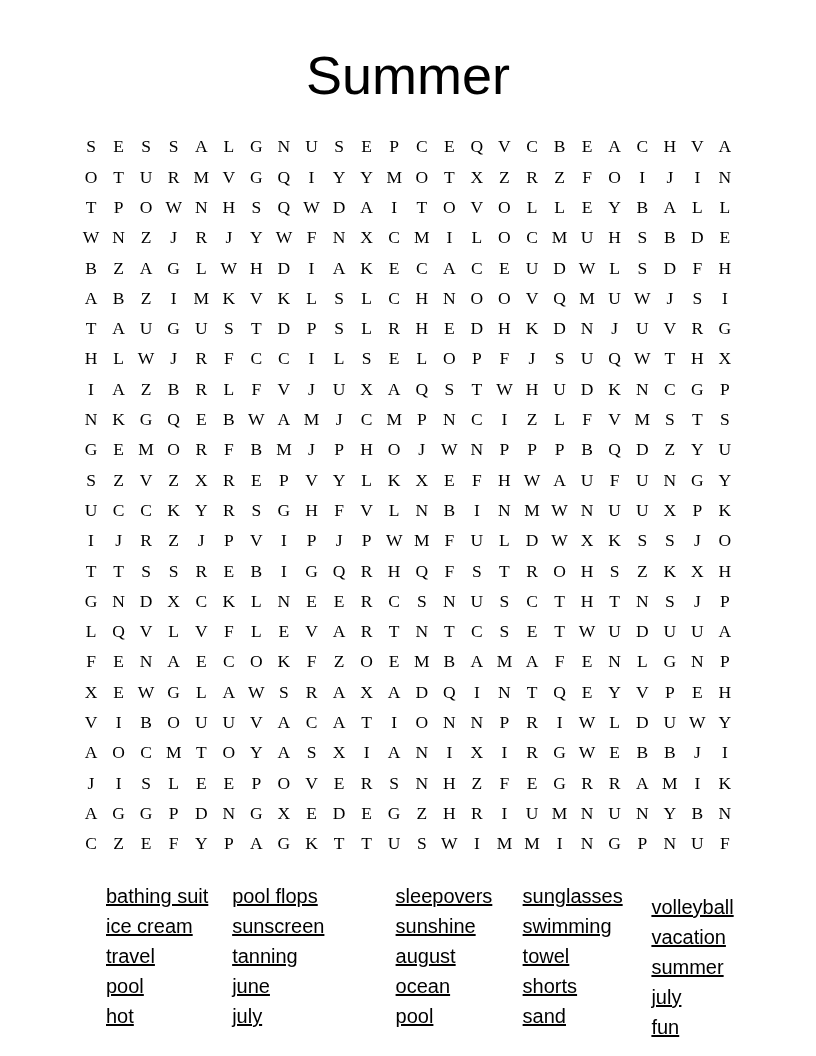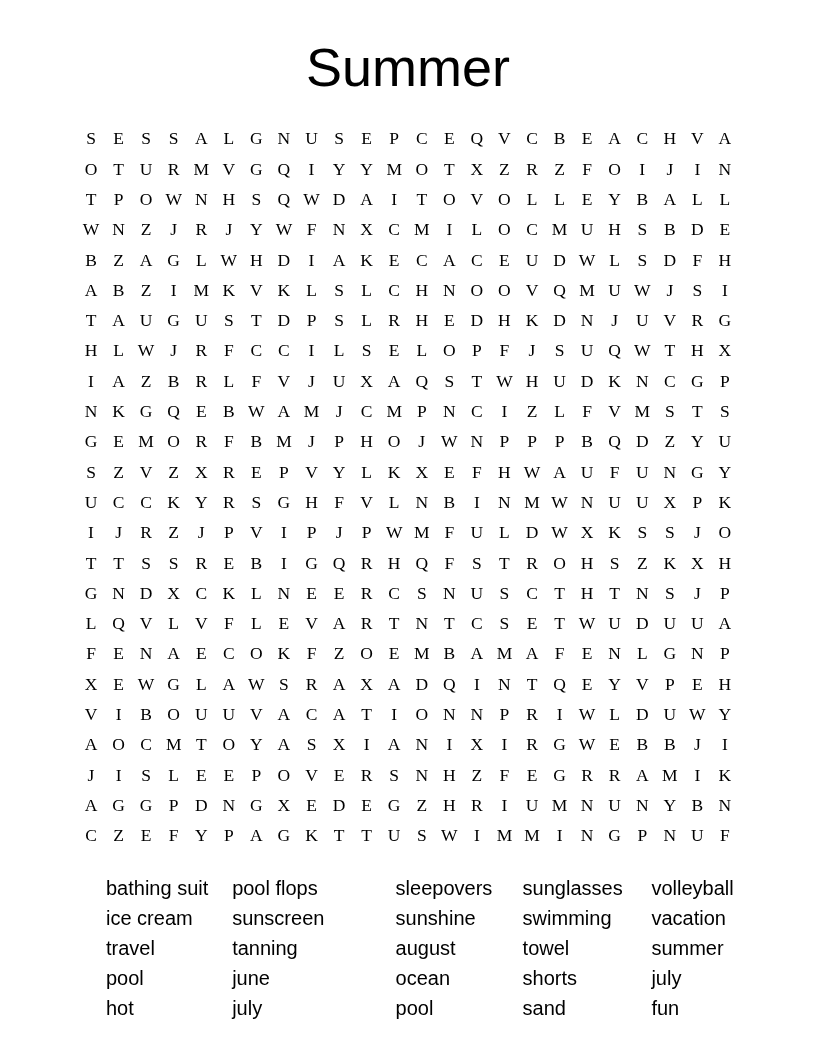--- a/index.html
+++ b/index.html
@@ -12,21 +12,21 @@
     width: 816px;
     height: 1056px;
     font-family: "Liberation Sans", sans-serif;
     color: #000000;
     position: relative;
     overflow: hidden;
   }
   .page {
     width: 816px;
     height: 1056px;
-    padding: 4px;
+    padding: 12px;
     position: relative;
   }
   .puzzle-title {
     text-align: center;
     font-family: "Liberation Sans", sans-serif;
     font-weight: normal;
     font-size: 54px;
     line-height: 1;
     margin: 0;
     padding-top: 36px;
@@ -51,30 +51,31 @@
     line-height: 1;
     color: #000;
   }
   .wordlist {
     margin: 0 auto;
     width: 700px;
     padding-top: 22px;
     padding-left: 48px;
     display: flex;
     align-items: flex-start;
+    text-decoration: underline;
   }
   .word-col {
     display: flex;
     flex-direction: column;
   }
   .word-col-0 { width: 142px; }
   .word-col-1 { width: 148px; }
   .word-col-2 { width: 143px; margin-left: 32px; }
   .word-col-3 { width: 145px; }
-  .word-col-4 { width: 120px; }
+  .word-col-4 { width: 120px; margin-top: 11px; }
   .word {
     font-family: "Liberation Sans", sans-serif;
     font-size: 20px;
     line-height: 30px;
     white-space: nowrap;
     color: #000;
   }
 </style>
 </head>
 <body>

